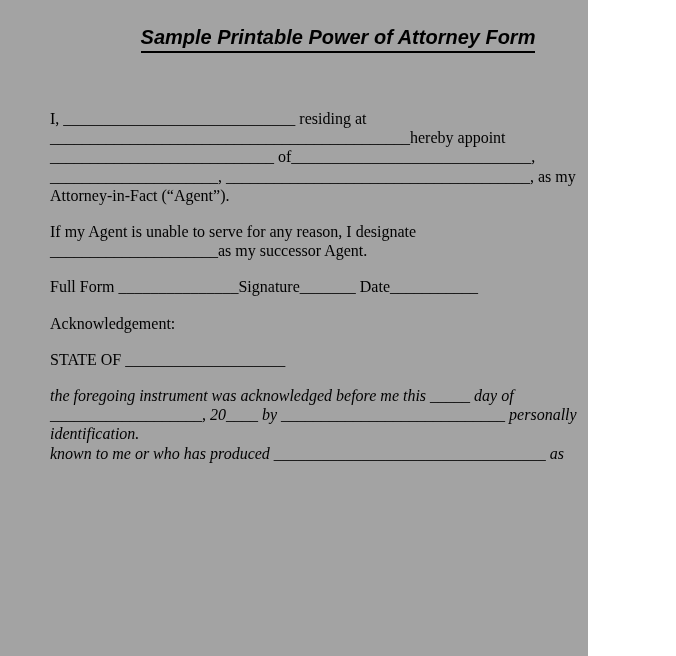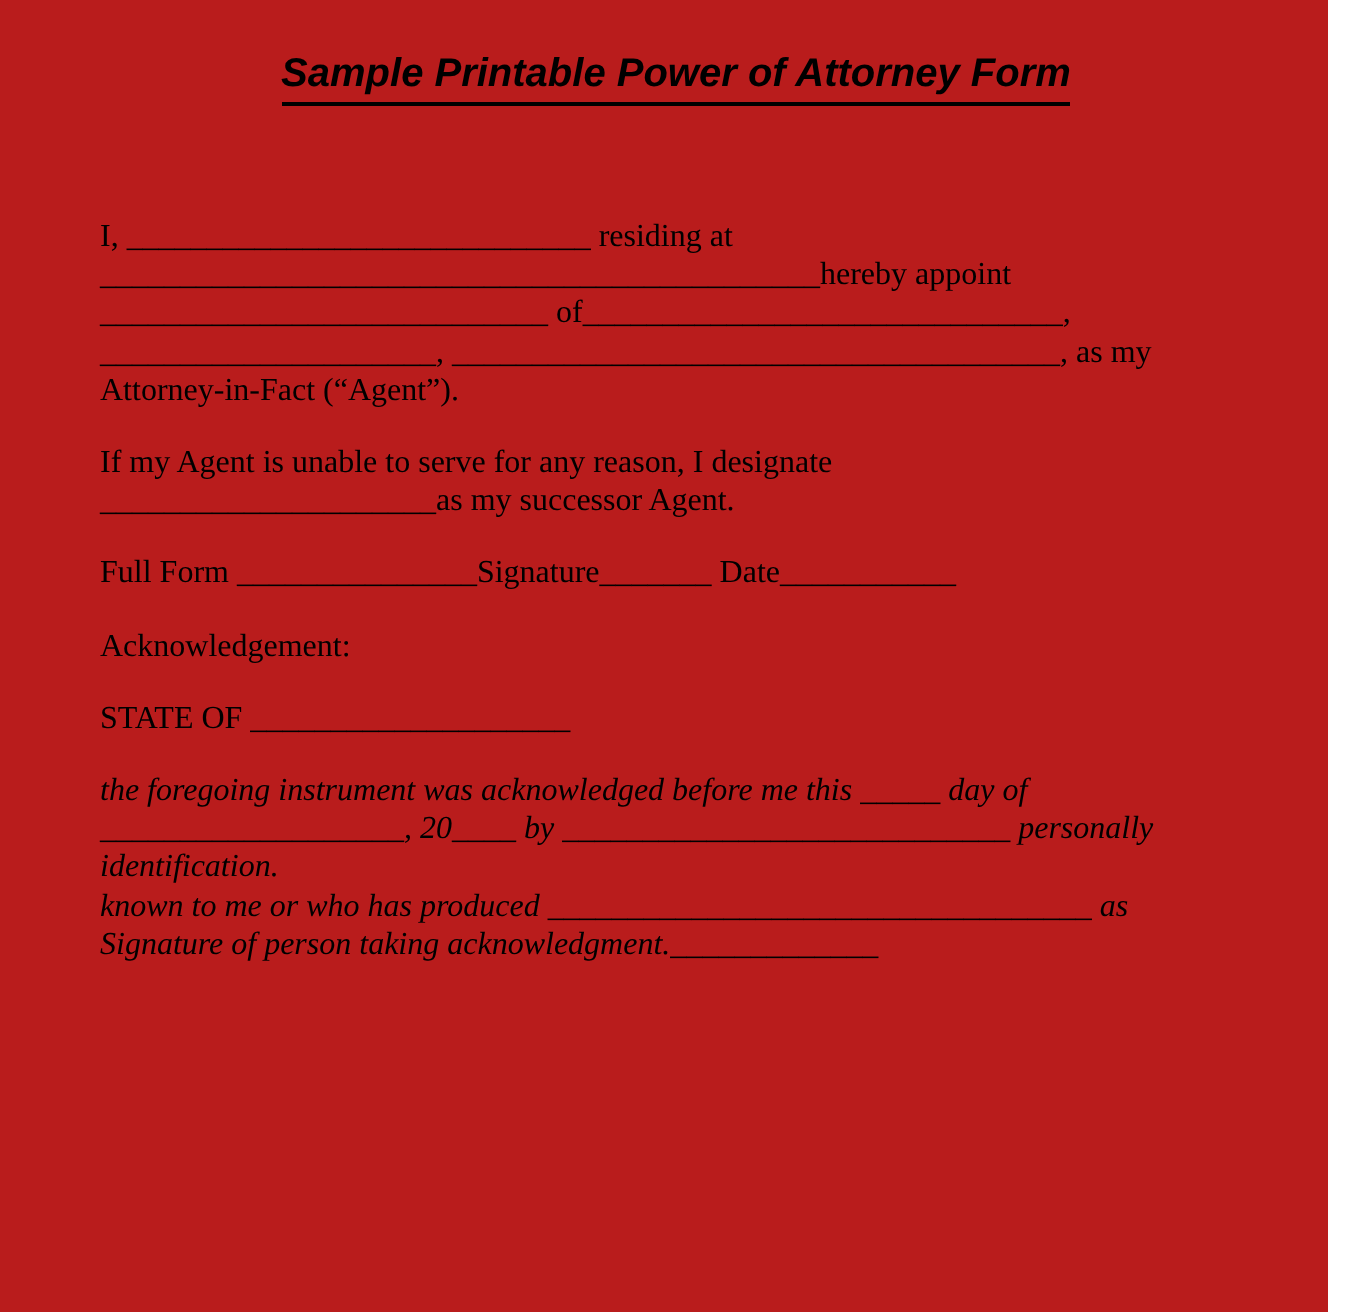--- a/index.html
+++ b/index.html
@@ -2,24 +2,24 @@
 <html><head>
 <meta charset="utf-8">
 <style>
   html, body {
     margin: 0;
     padding: 0;
     background: #ffffff;
   }
   .page {
     position: relative;
-    width: 664px;
+    width: 588px;
     height: 656px;
     box-sizing: border-box;
-    background: #b91c1c;
+    background: #a3a3a3;
     padding: 26px 16px 0 50px;
     overflow: hidden;
     font-family: "Liberation Serif", "DejaVu Serif", serif;
     font-size: 16px;
     color: #000000;
   }
   .title-wrap {
     width: 676px;
     margin-left: -50px;
     text-align: center;
@@ -83,16 +83,15 @@
 
   <div class="para">
     <div class="line">STATE OF ____________________</div>
   </div>
 
   <div class="para">
     <div class="line">the foregoing instrument was acknowledged before me this _____ day of</div>
     <div class="line">___________________, 20____ by ____________________________ personally</div>
     <div class="line">identification.</div>
     <div class="line">known to me or who has produced __________________________________ as</div>
-    <div class="line">Signature of person taking acknowledgment._____________</div>
   </div>
 
 </div>
 
 </body></html>

